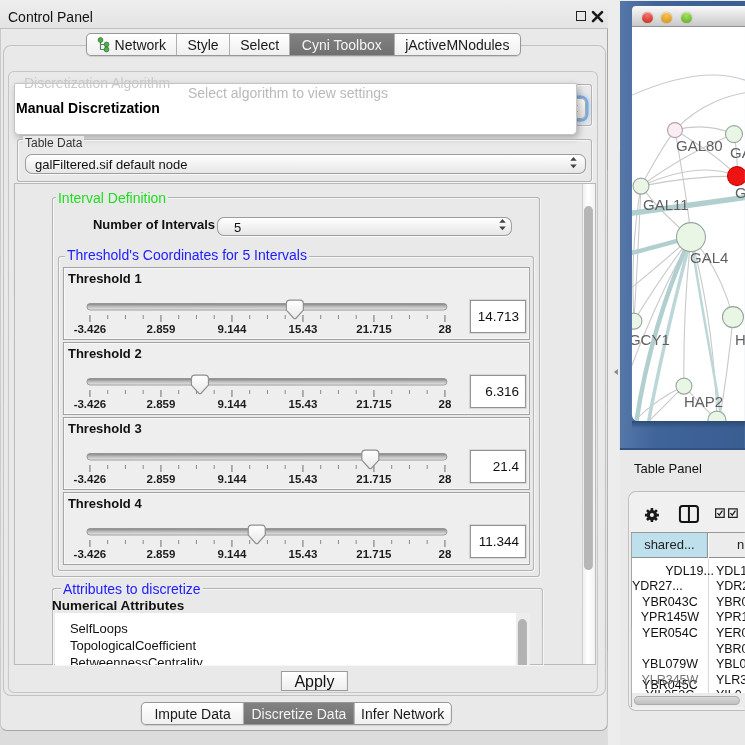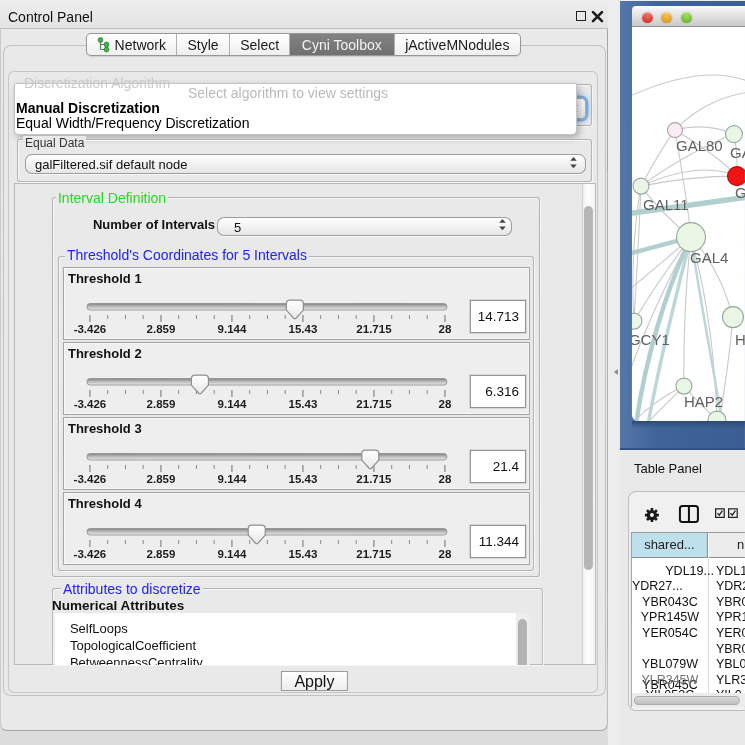--- a/index.html
+++ b/index.html
@@ -42,24 +42,23 @@
     </div>
 <div class="group" style="left:17px;top:84px;width:575px;height:42px;"></div>
 <div class="abs" style="left:558px;top:98px;width:28px;height:21px;border-radius:0 5px 5px 0;background:linear-gradient(#fafafa,#e2e2e2);border:1px solid #a9a9a9;box-shadow:0 0 0 2.5px rgba(110,162,220,0.85), 0 0 5px 4px rgba(110,162,220,0.35);"></div>
 <svg class="abs" style="left:570px;top:101px" width="9" height="15" viewBox="0 0 9 15">
       <path d="M1 5 L4.5 1 L8 5 Z" fill="#9a9a9a"></path>
       <path d="M1 10 L4.5 14 L8 10 Z" fill="#9a9a9a"></path>
     </svg>
 <div class="abs" style="left:14px;top:83px;width:563px;height:52px;background:#fff;border:1px solid #c4c4c4;border-radius:2px 2px 5px 5px;box-shadow:2px 3px 7px rgba(0,0,0,0.28);"></div>
 <div class="abs" style="left:188px;top:85px;font-size:14px;color:#b9b9b9;">Select algorithm to view settings</div>
 <div class="abs" style="left:16px;top:100px;font-size:14px;font-weight:bold;color:#000;">Manual Discretization</div>
-<div class="abs" style="left:16px;top:115px;font-size:14px;color:#000;">Equal Width/Frequency Discretization</div>
 <div class="abs" style="left:24px;top:75px;font-size:14px;color:#c9c9c9;">Discretization Algorithm</div>
 <div class="group" style="left:17px;top:139px;width:575px;height:43px;"></div>
-<div class="gtitle" style="left:23px;top:136px;color:#333;font-size:12px;">Equal Data</div>
+<div class="gtitle" style="left:23px;top:136px;color:#333;font-size:12px;">Table Data</div>
 <div class="combo" style="left:25px;top:154px;width:561px;">galFiltered.sif default node</div>
 <svg class="carets" style="left:569px;top:156px" width="9" height="15" viewBox="0 0 9 15">
       <path d="M1 5 L4.5 1 L8 5 Z" fill="#444"></path>
       <path d="M1 9 L4.5 13 L8 9 Z" fill="#444"></path>
     </svg>
 <div class="abs" style="left:14px;top:183px;width:582px;height:482px;border:1px solid #b9b9b9;background:#e9e9e9;"></div>
 <div class="abs" style="left:582px;top:184px;width:13px;height:480px;background:linear-gradient(90deg,#efefef,#ffffff 40%,#f2f2f2);border-left:1px solid #cfcfcf;"></div>
 <div class="abs" style="left:584px;top:206px;width:9px;height:364px;background:#b6b6b6;border-radius:5px;"></div>
 <div class="group" style="left:52px;top:197px;width:488px;height:380px;"></div>
 <div class="gtitle" style="left:56px;top:190px;color:#1fdd1f;">Interval Definition</div>
@@ -223,20 +222,25 @@
     </svg>
 <div class="group" style="left:52px;top:588px;width:491px;height:77px;border-bottom:none;border-radius:3px 3px 0 0;"></div>
 <div class="gtitle" style="left:61px;top:581px;color:#2020ff;">Attributes to discretize</div>
 <div class="b12" style="left:52px;top:598px;font-size:13.5px;">Numerical Attributes</div>
 <div class="abs" style="left:55px;top:613px;width:461px;height:52px;background:#fff;overflow:hidden;">
       <div style="font-size:13px;color:#111;padding:7px 7px 0 15px;line-height:17px;">SelfLoops<br>TopologicalCoefficient<br>BetweennessCentrality</div>
     </div>
 <div class="abs" style="left:516px;top:613px;width:14px;height:52px;background:#ededed;"></div>
 <div class="abs" style="left:518px;top:619px;width:9px;height:46px;background:#b2b2b2;border-radius:5px 5px 0 0;"></div>
 <div class="abs" style="left:269px;top:671px;width:67px;height:20px;border:1px solid #9b9b9b;border-radius:0;background:linear-gradient(#ffffff,#ededed);text-align:center;font-size:16px;color:#111;line-height:19px;margin-left:12px;">Apply</div>
+<div class="seg" style="left:141px;top:702px;width:311px;">
+      <div style="width:103px;">Impute Data</div>
+      <div class="sel" style="width:111px;">Discretize Data</div>
+      <div style="width:97px;">Infer Network</div>
+    </div>
 <div class="abs" style="left:608px;top:0;width:137px;height:745px;background:#ededed;"></div>
 <svg class="abs" style="left:613px;top:368px" width="7" height="8" viewBox="0 0 7 8">
       <path d="M1 4 L5 1 L5 7 Z" fill="#8a8a8a"></path>
     </svg>
 <div class="abs" style="left:620px;top:1px;width:125px;height:449px;background:linear-gradient(90deg,#5577a8,#3f649a 30%,#3a5e92);"></div>
 <div class="abs" style="left:632px;top:6px;width:113px;height:21px;background:linear-gradient(#f9f9f9,#c9c9c9);border-bottom:1px solid #919191;border-radius:4px 0 0 0;"></div>
 <div class="abs" style="left:641.5px;top:11.5px;width:11px;height:11px;border-radius:50%;background:radial-gradient(circle at 50% 30%, #f4726a, #d03a30 70%);box-shadow:inset 0 1px 1px rgba(255,255,255,0.6), 0 0 1px rgba(0,0,0,0.5);"></div>
 <div class="abs" style="left:661.0px;top:11.5px;width:11px;height:11px;border-radius:50%;background:radial-gradient(circle at 50% 30%, #f7c152, #e09e1f 70%);box-shadow:inset 0 1px 1px rgba(255,255,255,0.6), 0 0 1px rgba(0,0,0,0.5);"></div>
 <div class="abs" style="left:680.5px;top:11.5px;width:11px;height:11px;border-radius:50%;background:radial-gradient(circle at 50% 30%, #a5e05f, #6dbb2e 70%);box-shadow:inset 0 1px 1px rgba(255,255,255,0.6), 0 0 1px rgba(0,0,0,0.5);"></div>
 <div class="abs" style="left:632px;top:27px;width:113px;height:394px;background:#fff;border-radius:0 0 0 6px;overflow:hidden;">

